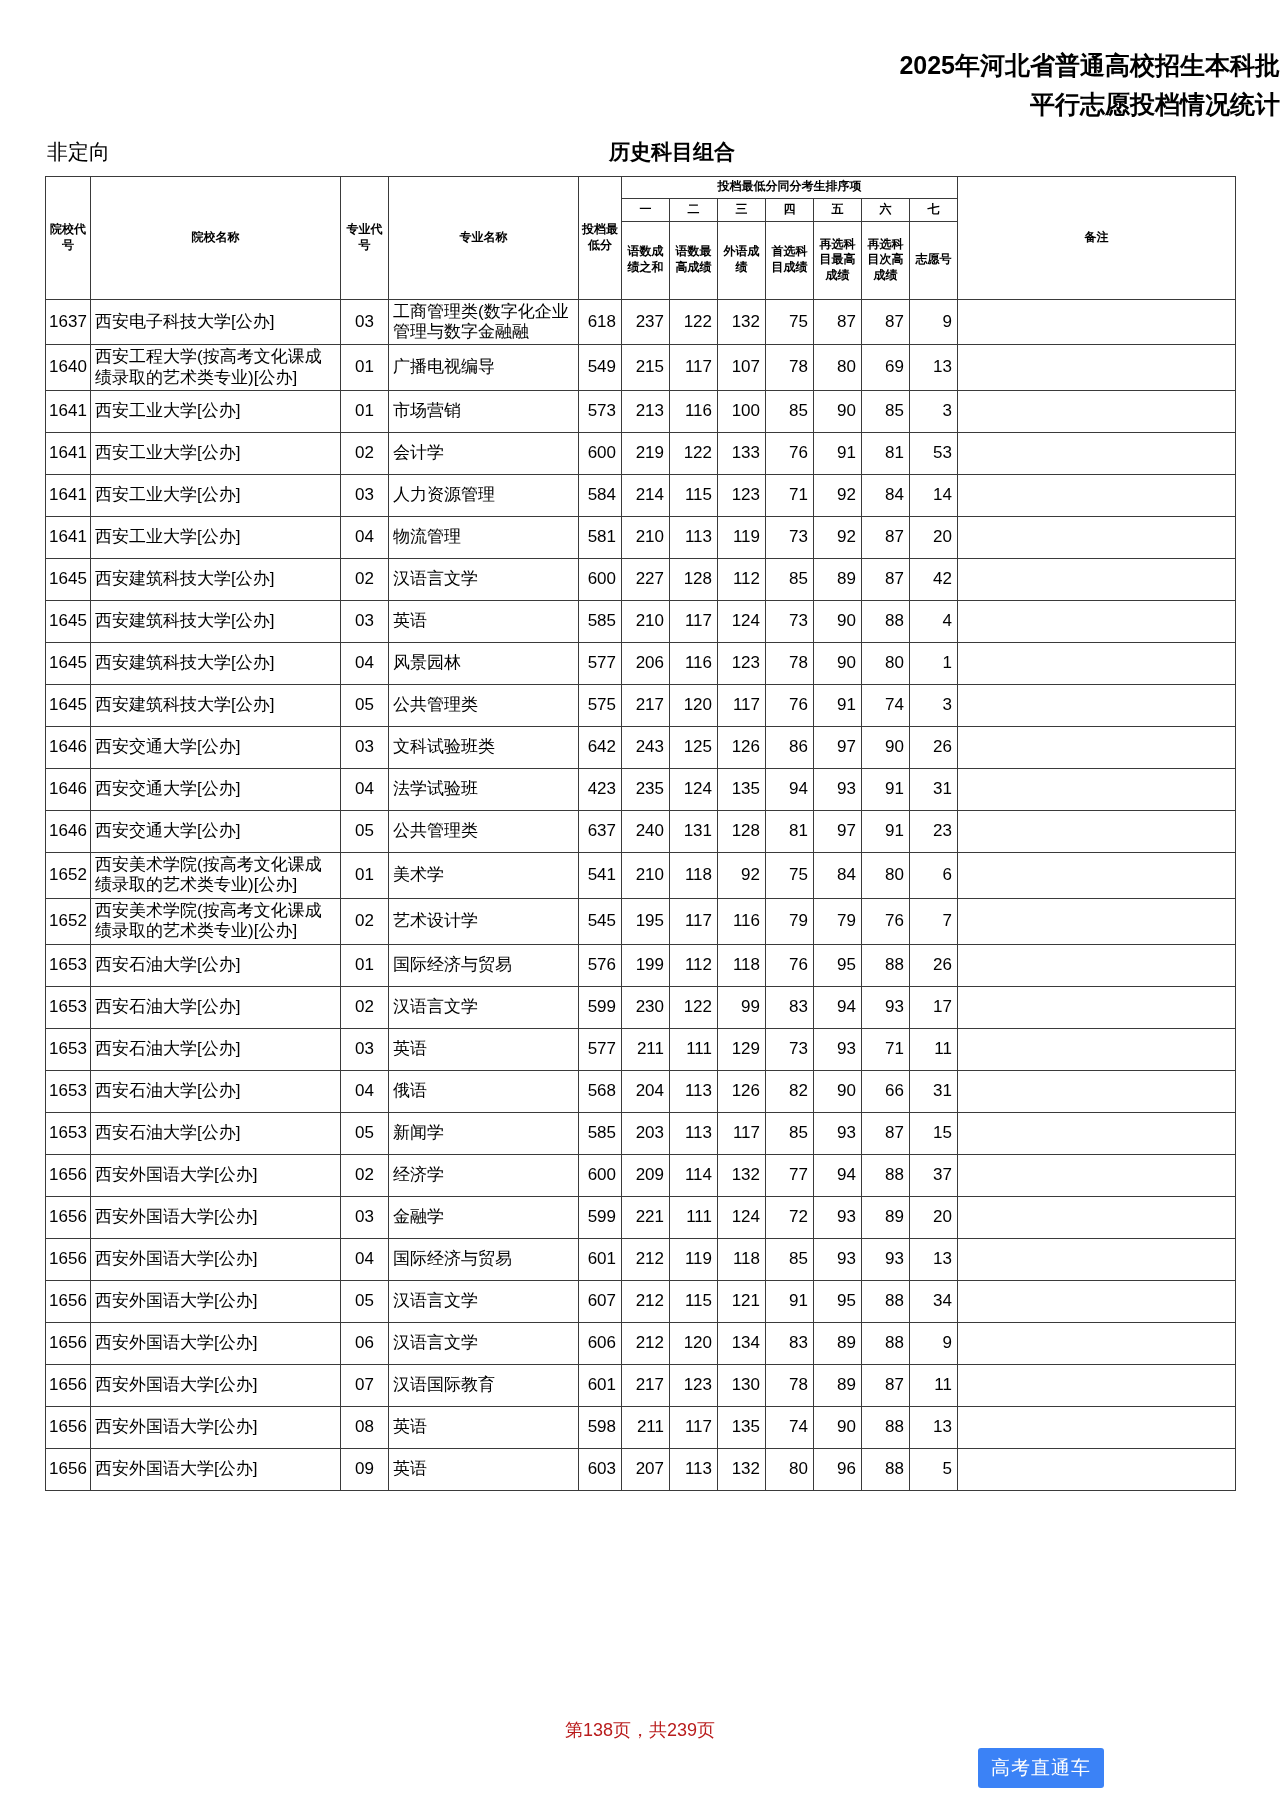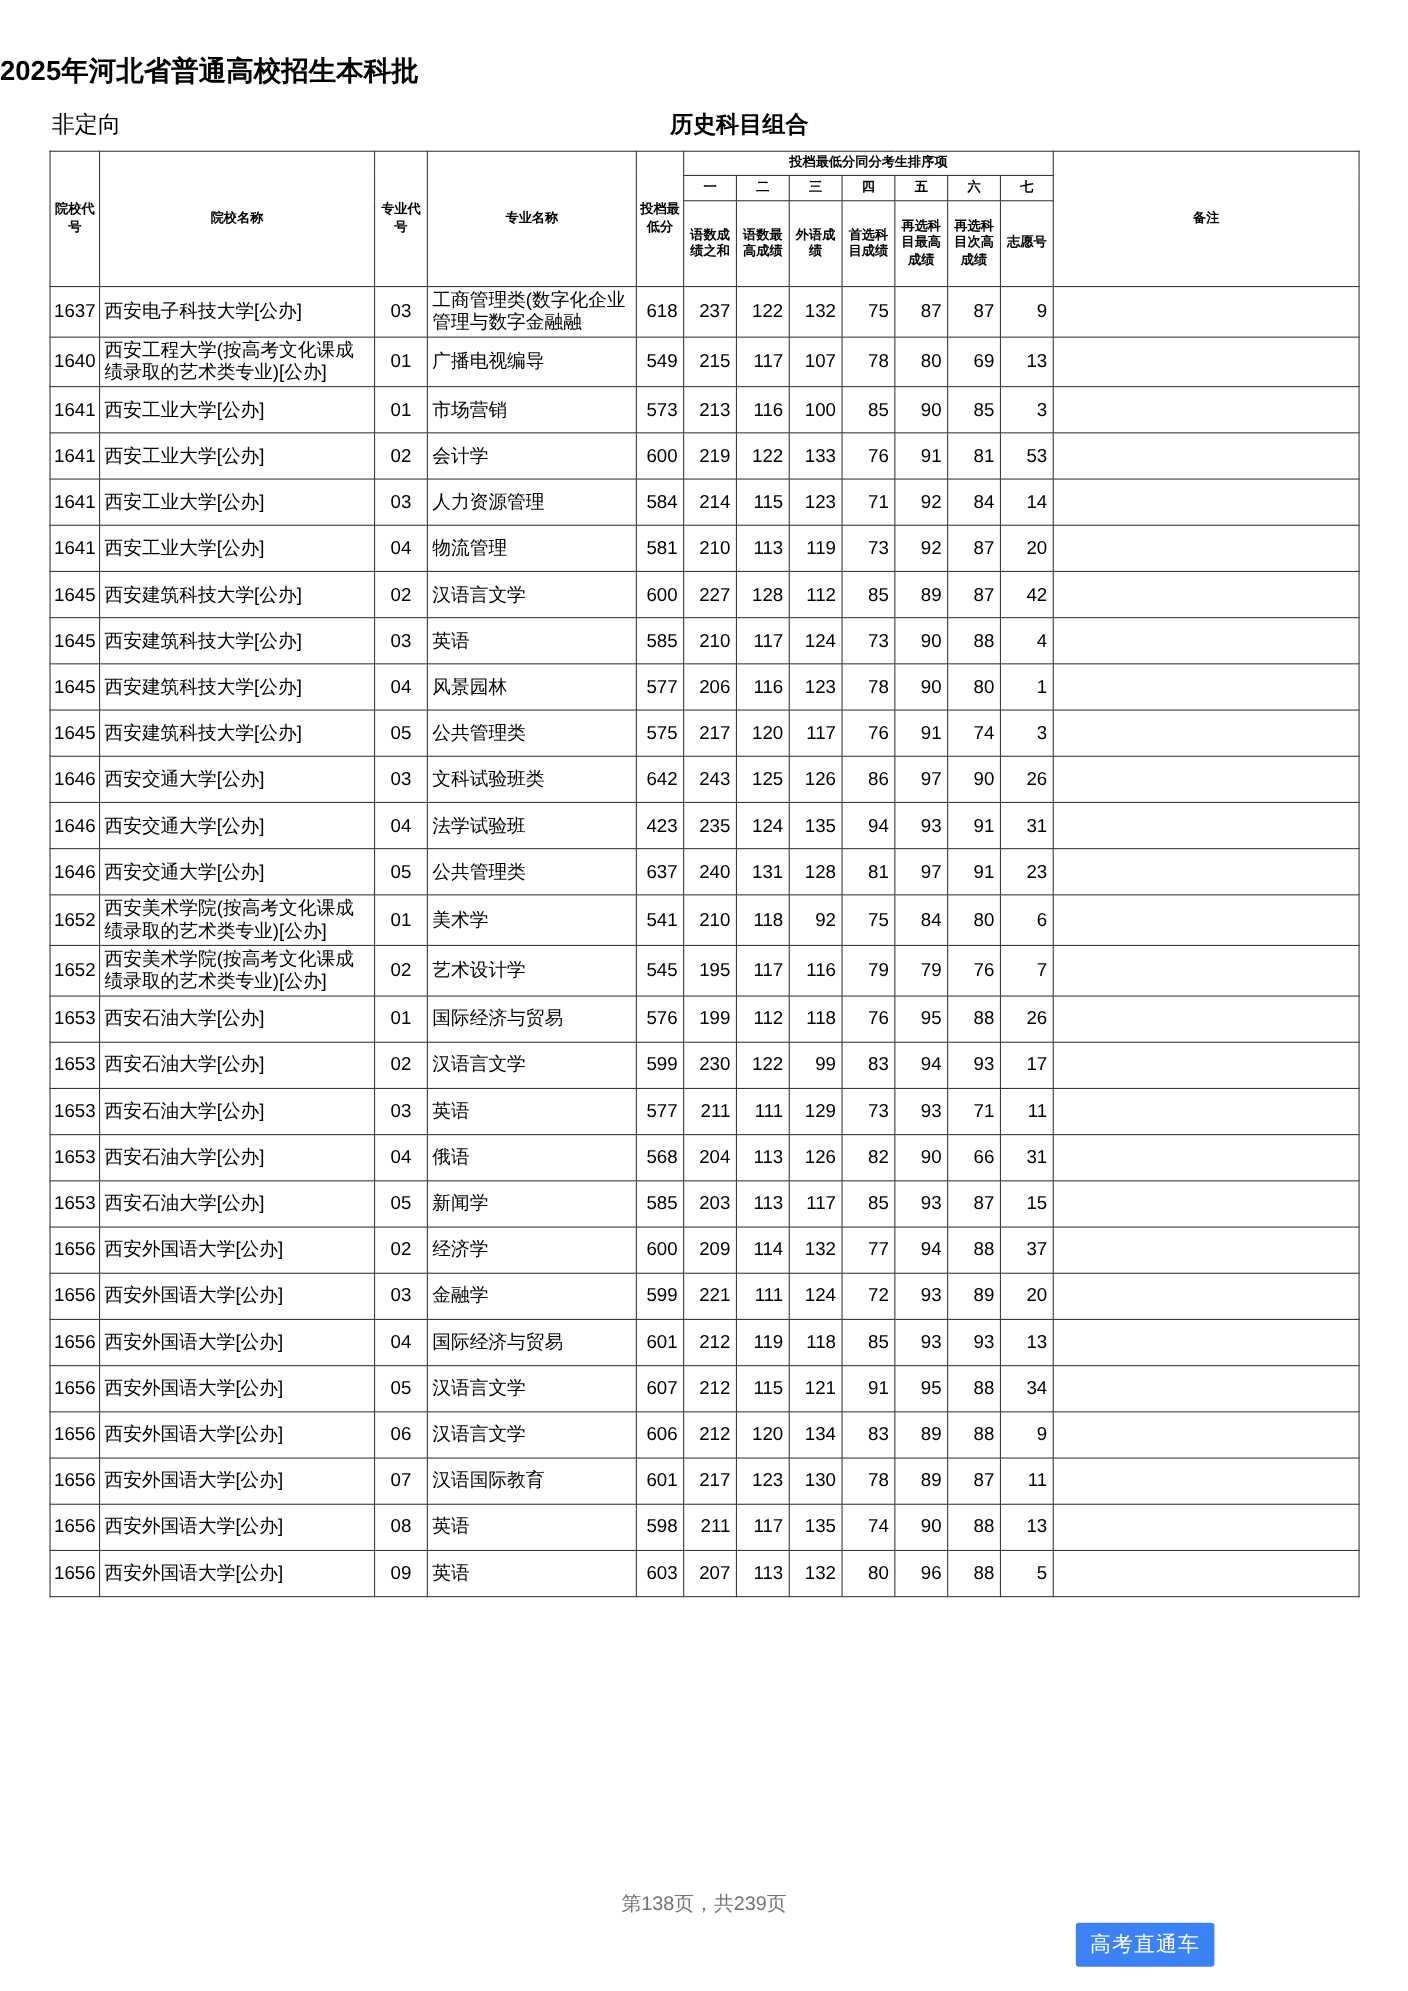--- a/index.html
+++ b/index.html
@@ -2,21 +2,21 @@
 <html><head>
 <meta charset="utf-8">
 <style>
   * { margin:0; padding:0; box-sizing:border-box; }
   html,body { background:#fff; }
   body {
     width:1280px; height:1810px; position:relative;
     font-family:"Liberation Sans","DejaVu Sans",sans-serif;
     color:#000;
   }
-  .title-block { padding-top:46px; text-align:left; }
+  .title-block { padding-top:46px; text-align:right; }
   .title-line { font-size:25px; font-weight:bold; line-height:1.55; }
   .labels-row { position:relative; height:34px; margin:14px 0 4px 45px; width:1190px; }
   .label-left  { position:absolute; left:2px; top:0; font-size:21px; font-weight:normal; }
   .label-right { position:absolute; left:564px; top:0; font-size:21px; font-weight:bold; }
 
   table.grid {
     border-collapse:collapse; table-layout:fixed;
     margin-left:45px; width:1190px;
   }
   .grid th, .grid td { border:1px solid #3a3a3a; }
@@ -32,34 +32,35 @@
     font-size:17px; line-height:1.2; padding:2px 3px;
     vertical-align:middle; word-break:break-all;
   }
   .grid tbody tr { height:42px; }
   .grid td.ctr { text-align:center; }
   .grid td.num { text-align:right; padding-right:5px; }
   .grid td.name { text-align:left; padding-left:4px; }
 
   .footer-page {
     position:absolute; left:0; top:1718px; width:100%;
-    text-align:center; font-size:18px; color:#737373;
+    text-align:center; font-size:18px; color:#b91c1c;
   }
   .watermark {
     position:absolute; left:978px; top:1748px;
     background:#3b82f6; color:#fff;
     font-size:19px; padding:7px 13px; border-radius:3px;
     letter-spacing:1px;
   }
 </style>
 </head>
 <body>
 
 <div class="title-block">
   <div class="title-line">2025年河北省普通高校招生本科批</div>
+  <div class="title-line">平行志愿投档情况统计</div>
 </div>
 
 <div class="labels-row">
   <span class="label-left">非定向</span>
   <span class="label-right">历史科目组合</span>
 </div>
 
 <table class="grid">
   <colgroup>
     <col style="width:45px">

